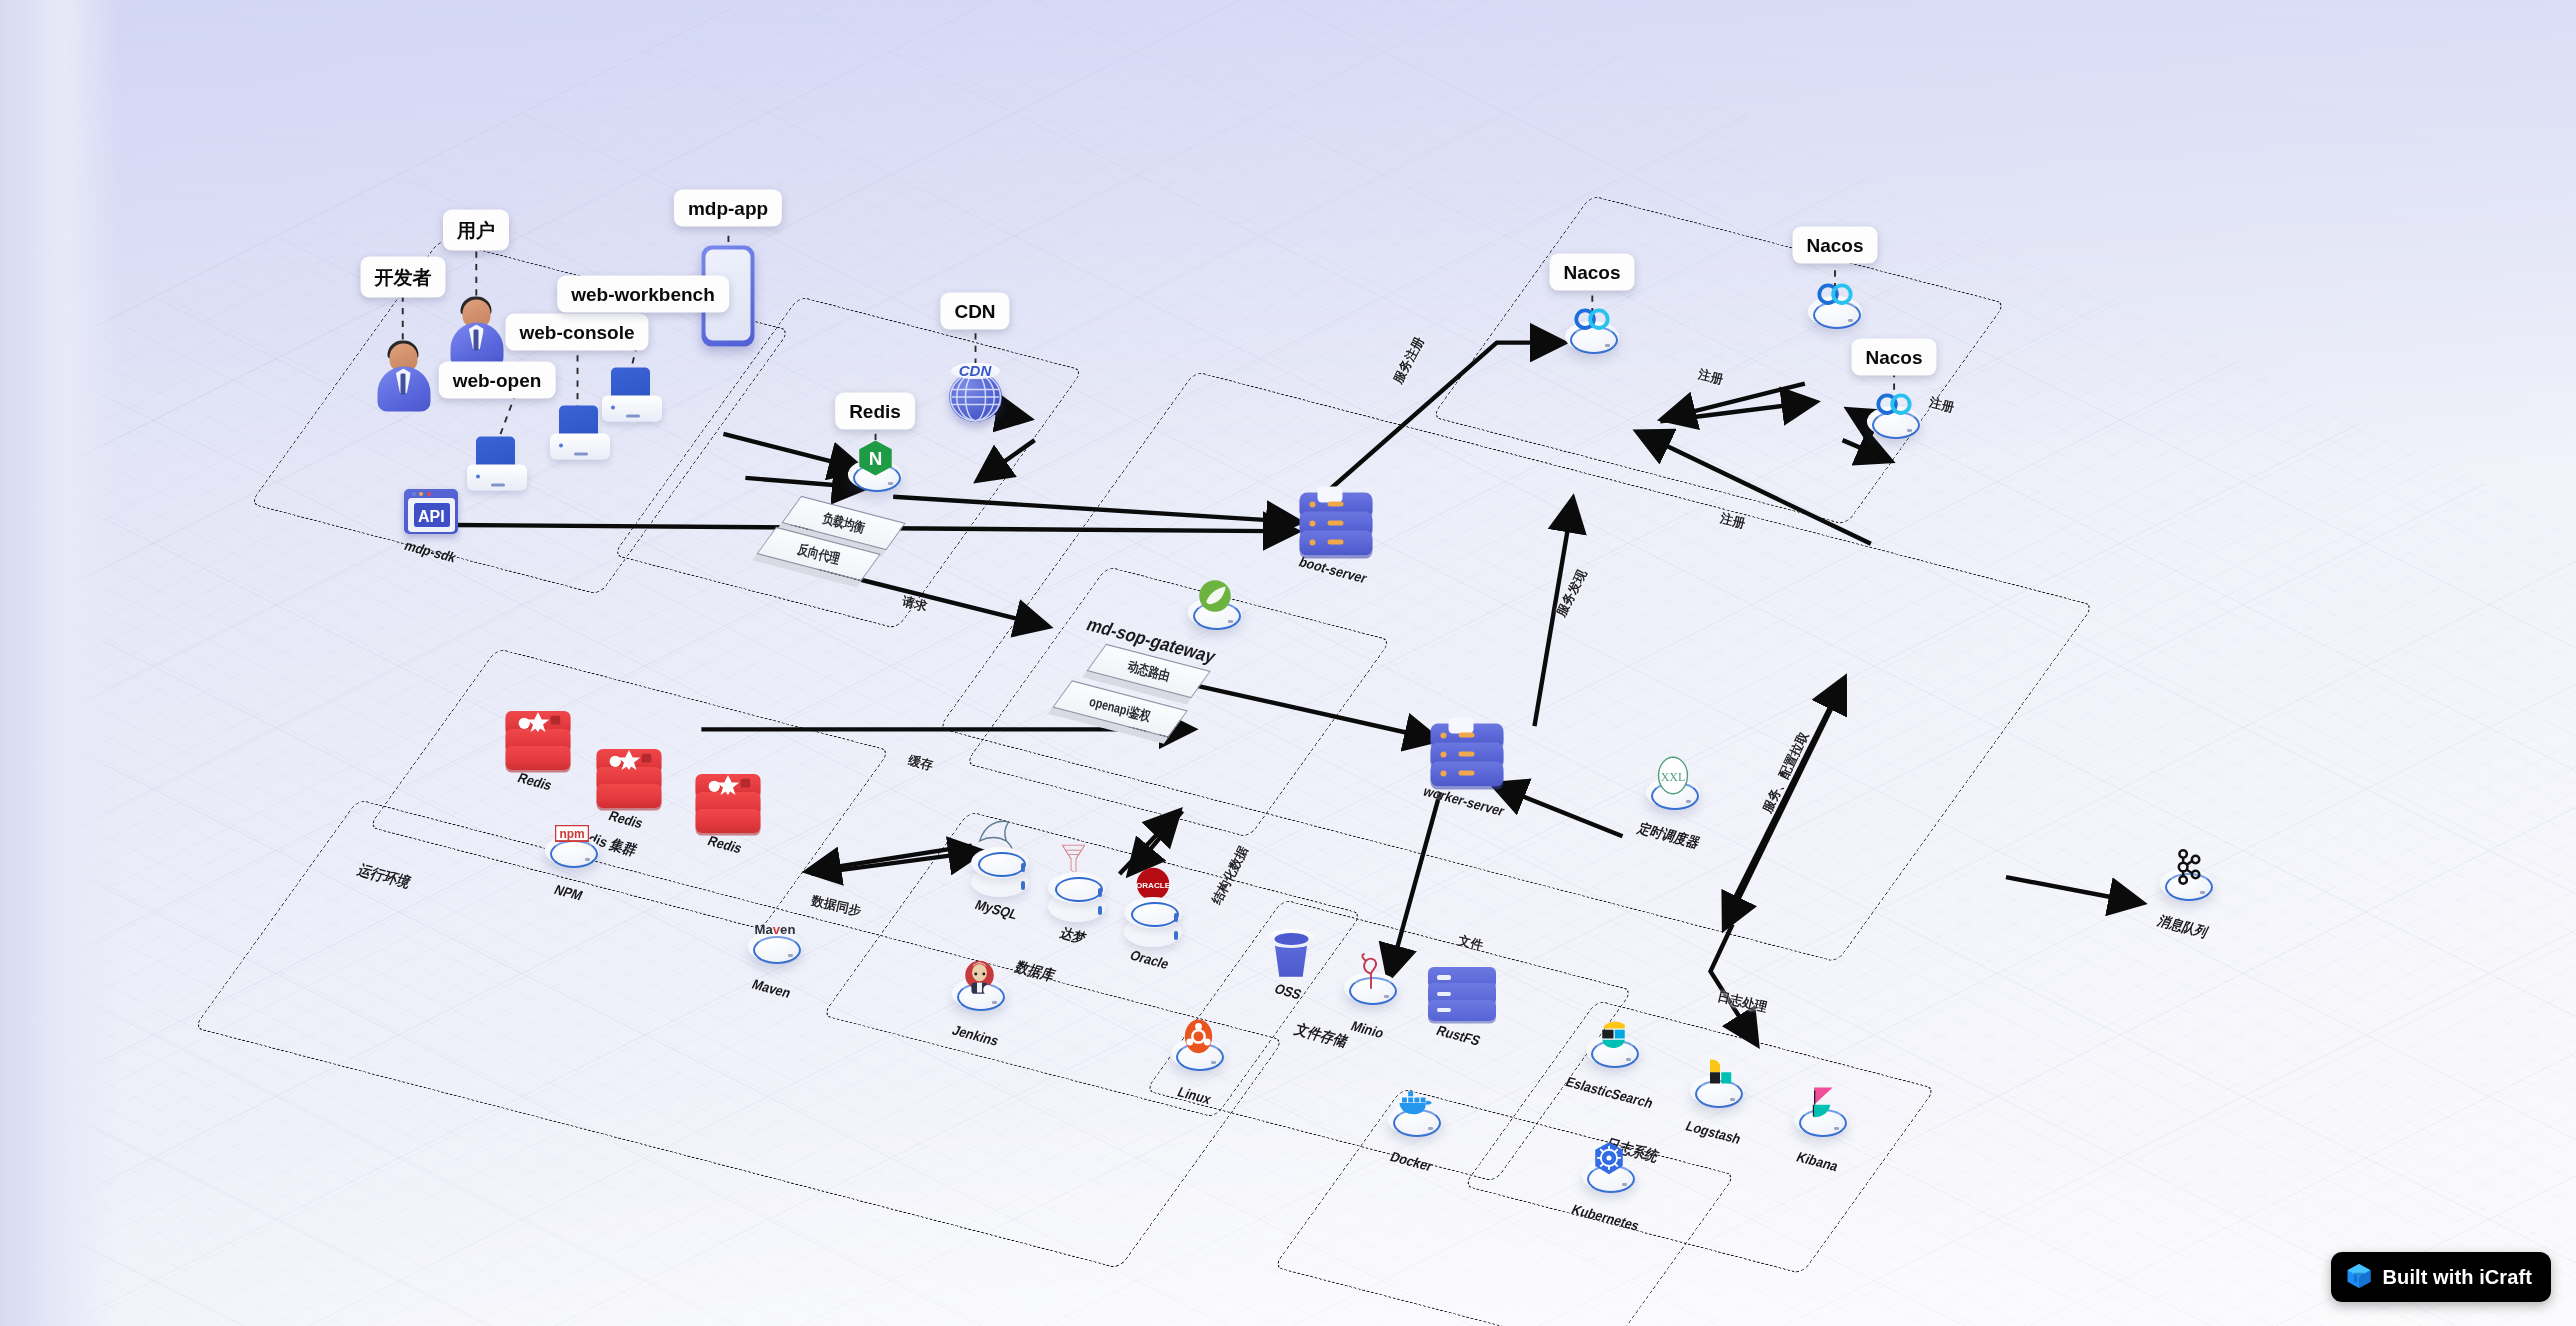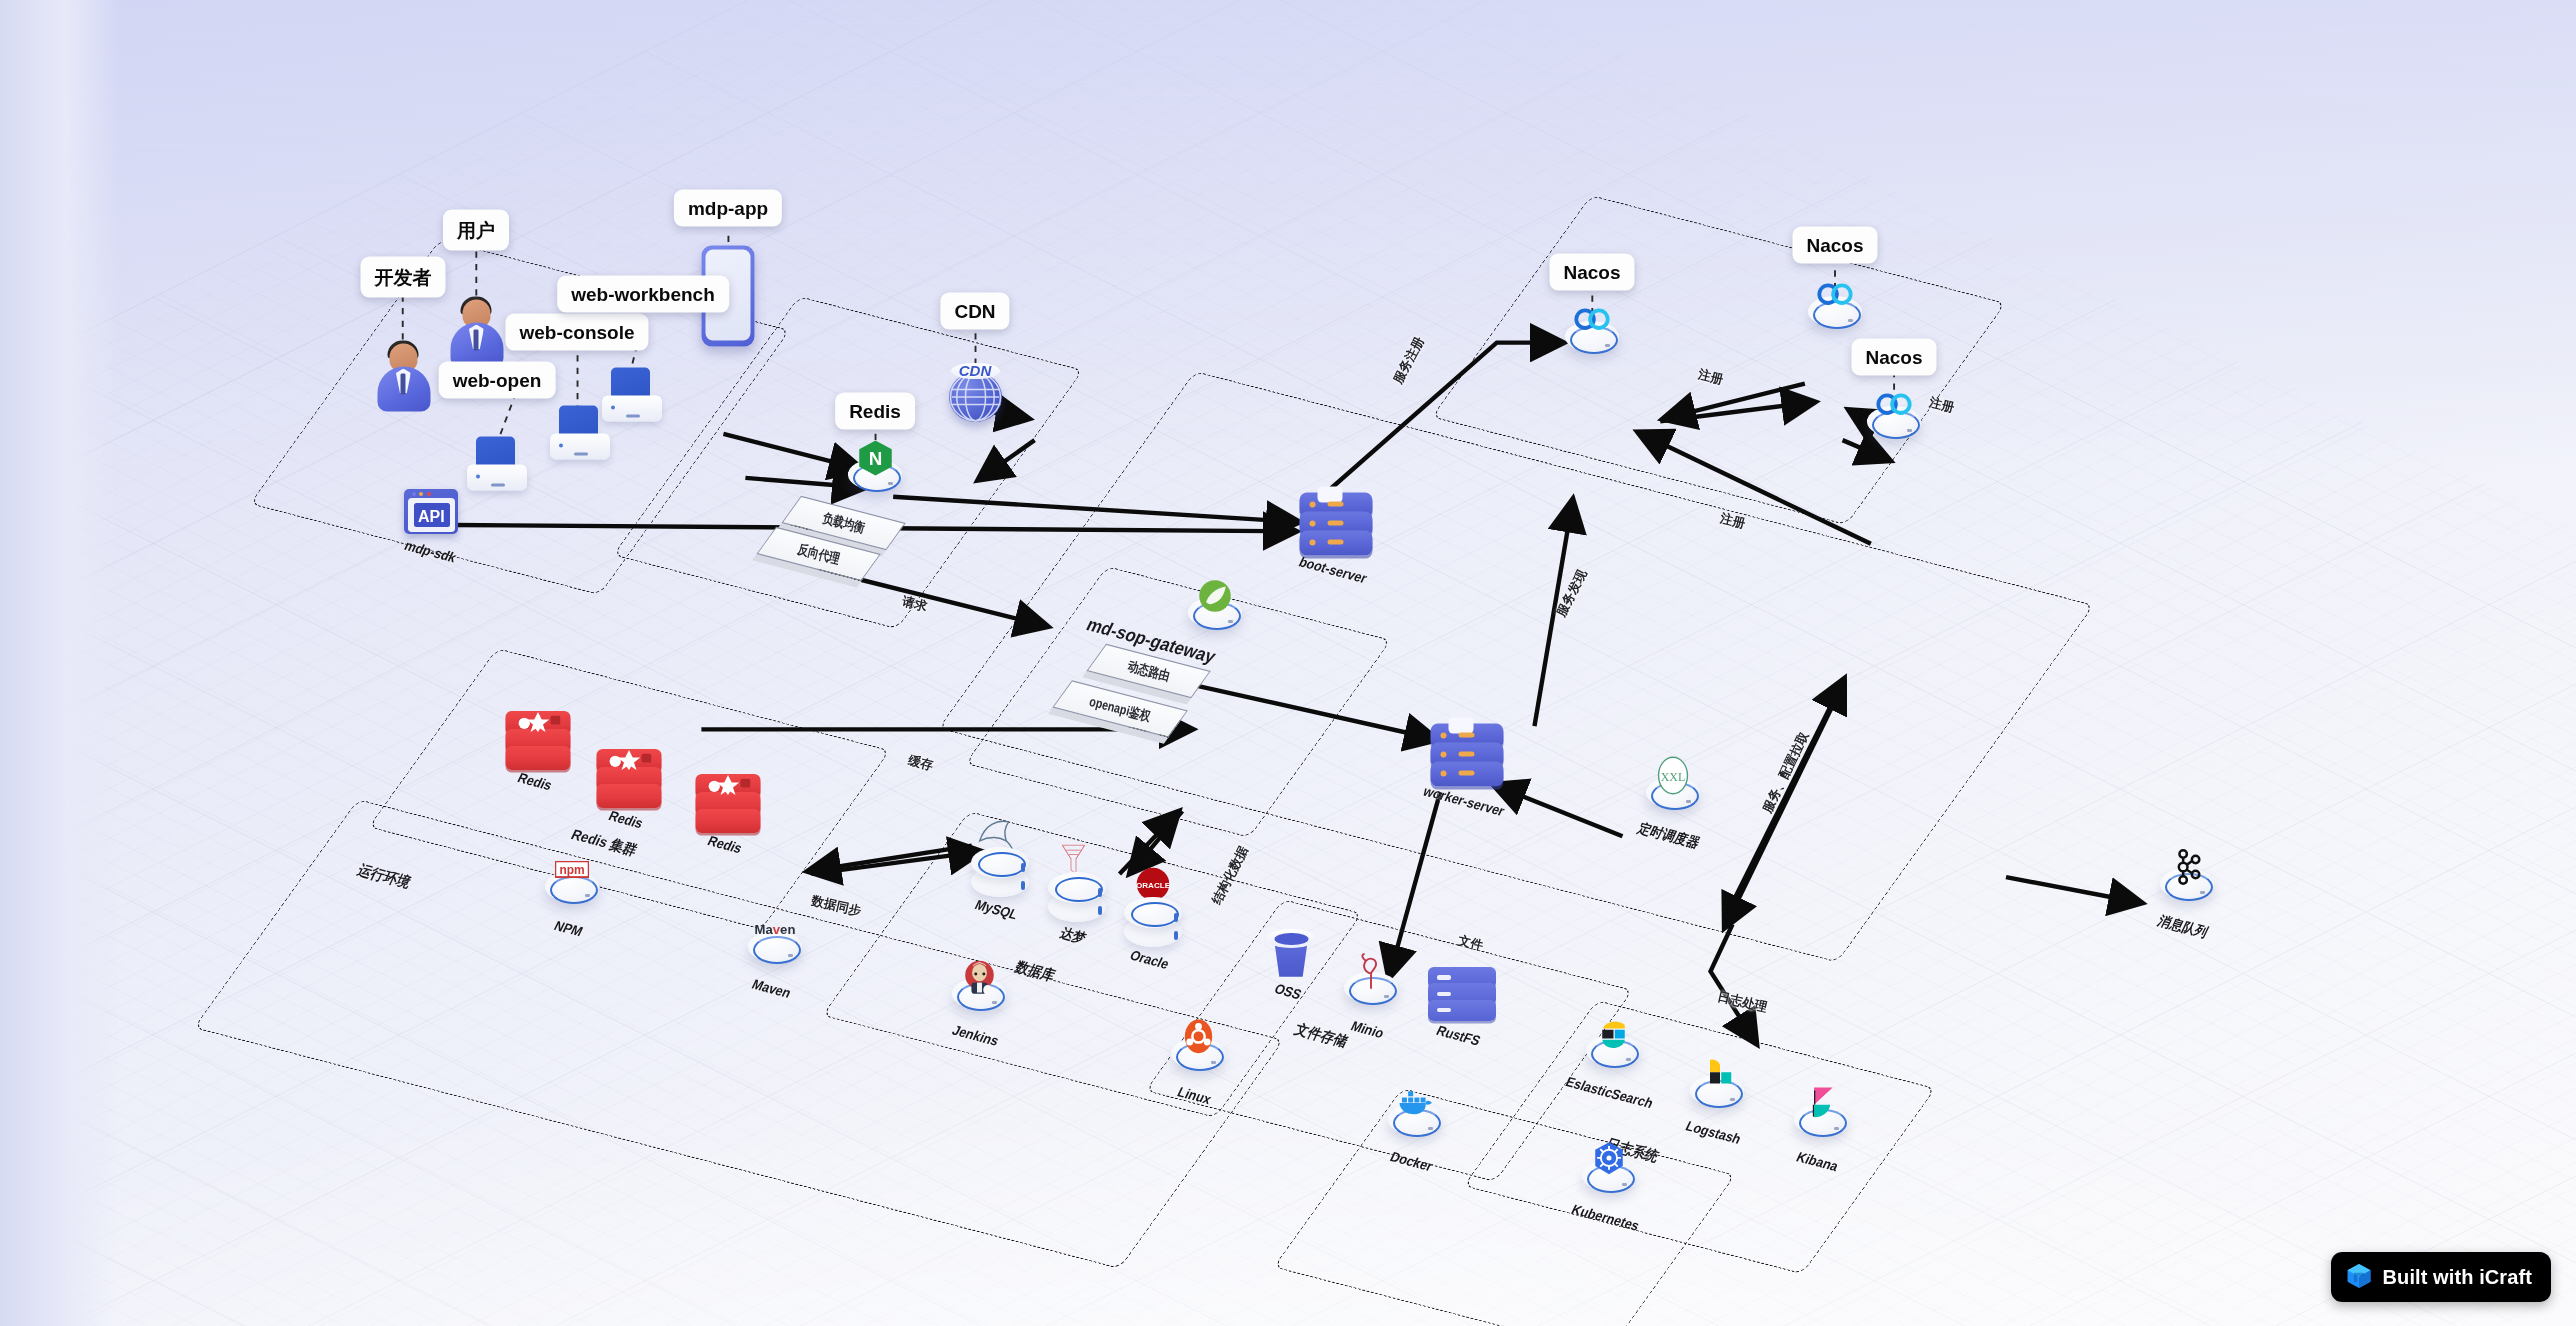--- a/index.html
+++ b/index.html
@@ -652,21 +652,21 @@
       <svg class="g" viewBox="0 0 72 32">
           <circle cx="14" cy="18" r="9" fill="#fff"></circle>
           <polygon points="36,0 42,12 54,12 44,20 48,32 36,24 24,32 28,20 18,12 30,12" fill="#fff"></polygon>
           <polygon points="30,24 42,22 36,32" fill="#fff"></polygon>
           <rect x="56" y="6" width="16" height="14" rx="3" fill="#b5282c"></rect>
         </svg>
     </div>
     <div class="nlabel">Redis</div>
   </div>
 
-  <div class="node" style="left:572px;top:893px;">
+  <div class="node" style="left:572px;top:857px;">
     <div class="puck">
       <div class="glyph">
         <svg width="34" height="16.4" viewBox="0 0 54 26">
             <rect x="0" y="0" width="54" height="26" fill="#fff" stroke="#cb3837" stroke-width="4"></rect>
             <text x="27" y="21" font-size="19" font-weight="bold" fill="#cb3837" text-anchor="middle" font-family="Liberation Sans, sans-serif">npm</text>
           </svg>
       </div>
       <div class="side"></div>
         <div class="top"></div>
         <div class="ring"></div>

